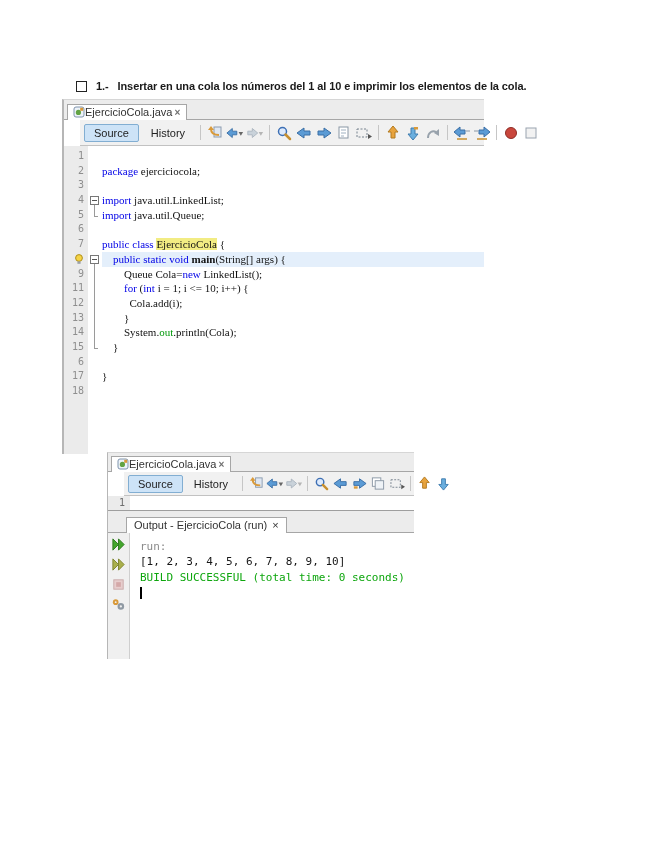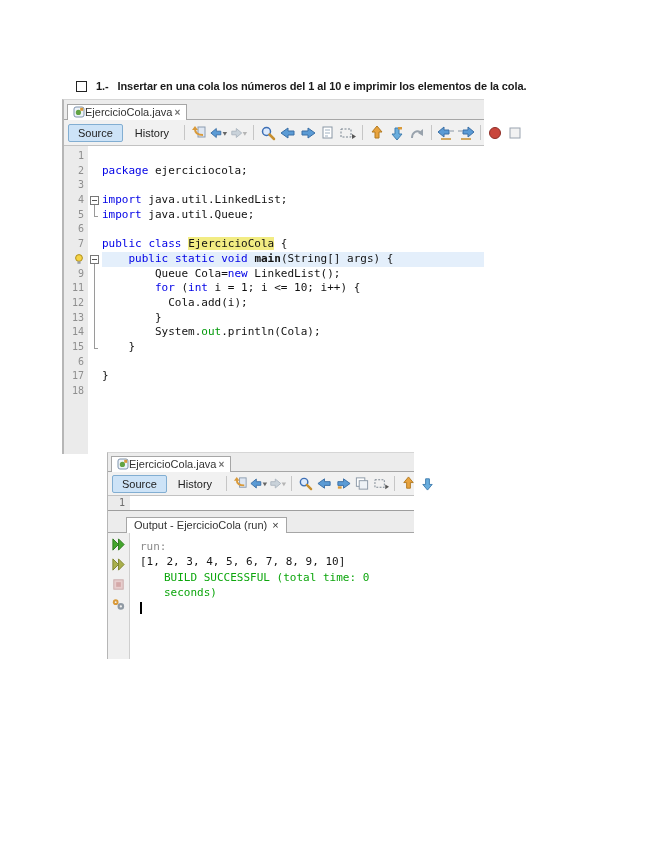--- a/index.html
+++ b/index.html
@@ -12,38 +12,38 @@
         font-size:11px;font-weight:600;color:#1a1a1a;letter-spacing:-0.1px;}
   .chk{width:9px;height:9px;border:1.6px solid #222;background:#fff;flex:none;}
   
   .win{position:absolute;background:#fff;display:flex;flex-direction:column;
        border-left:2px solid #b6b6b6;border-top:1px solid #d6d6d6;}
   .tabbar{background:#ececec;border-bottom:1px solid #a6a6a6;display:flex;align-items:flex-end;flex:none;}
   .tab{display:flex;align-items:center;background:#ffffff;border:1px solid #a6a6a6;border-bottom:none;
        padding:1px 6px 2px 5px;font-size:11px;color:#333;margin-left:3px;position:relative;top:1px;}
   .tab .close{color:#707070;font-size:10px;font-weight:bold;margin-left:2px;cursor:default;}
   .toolbar{background:#f1f1f1;border-bottom:1px solid #c2c2c2;display:flex;align-items:center;
-           padding:0 4px;gap:2px;flex:none;}
+           padding:0 4px;gap:2px;flex:none;margin-left:16px;}
   .btn{font-size:11px;padding:2px 9px;border:1px solid transparent;border-radius:2px;color:#222;background:transparent;
        font-family:"Liberation Sans",sans-serif;}
   .btn.sel{background:#cde3f7;border-color:#82aed2;}
   .vsep{width:1px;height:15px;background:#c6c6c6;margin:0 3px;flex:none;}
   .tbi{width:18px;height:17px;display:flex;align-items:center;justify-content:center;flex:none;}
   .tbi svg{display:block;}
   
   #win1{left:62px;top:99px;width:420px;height:354px;}
   #win1 .tabbar{height:19px;}
   #win1 .toolbar{height:25px;}
   .editor{flex:1;position:relative;font-family:"DejaVu Sans Mono",monospace;font-size:11px;}
   .gutter-bg{position:absolute;left:0;top:0;bottom:0;width:24px;background:#ebebeb;}
   .rows{position:absolute;left:0;top:3px;right:0;}
   .row{display:flex;height:14.7px;line-height:14.7px;}
   .ln{width:24px;padding-right:4px;box-sizing:border-box;text-align:right;color:#8e8e8e;font-size:10px;flex:none;position:relative;}
   .fold{width:14px;flex:none;position:relative;}
-  .code{flex:1;white-space:pre;color:#121212;}
+  .code{flex:1;white-space:pre;color:#121212;font-family:Liberation Serif, serif;}
   .row.current .code{background:#e4effb;}
   .tok-k{color:#0000e6;}
   .tok-b{font-weight:bold;}
   .tok-hl{background:#f2ec83;}
   .tok-f{color:#009909;}
   .fbox{width:9px;height:9px;border:1px solid #777;background:#fff;position:absolute;left:2px;top:3px;box-sizing:border-box;}
   .fbox::after{content:"";position:absolute;left:1px;right:1px;top:3px;height:1px;background:#555;}
   .fold.start::before{content:"";position:absolute;left:6px;top:12px;bottom:-1px;width:1px;background:#9a9a9a;}
   .fold.mid::before{content:"";position:absolute;left:6px;top:-1px;bottom:-1px;width:1px;background:#9a9a9a;}
   .fold.end::before{content:"";position:absolute;left:6px;top:-1px;height:9px;width:1px;background:#9a9a9a;}
@@ -60,21 +60,21 @@
            display:flex;align-items:flex-end;flex:none;}
   .otab{display:flex;align-items:center;gap:5px;background:#fff;border:1px solid #a6a6a6;border-bottom:none;
         padding:1px 7px 2px 7px;font-size:11px;color:#333;margin-left:18px;position:relative;top:1px;}
   .obody{flex:1;display:flex;min-height:0;}
   .osidebar{width:21px;background:#f0f0f0;border-right:1px solid #cfcfcf;display:flex;flex-direction:column;
             align-items:center;padding-top:3px;gap:4px;flex:none;}
   .osbi{width:16px;height:16px;display:flex;align-items:center;justify-content:center;}
   .ocontent{flex:1;padding:6px 0 0 10px;font-family:"DejaVu Sans Mono",monospace;font-size:11px;line-height:15.3px;}
   .out-muted{color:#8a8a8a;}
   .out-plain{color:#151515;}
-  .out-success{color:#0da60d;margin-left:24px;}
+  .out-success{color:#0da60d;}
   .cursor{width:2px;height:12px;background:#000;margin-top:2px;}
 </style>
 </head>
 <body>
 
 <div class="task">
   <span class="chk"></span>
   <span>1.-</span>
   <span>Insertar en una cola los números del 1 al 10 e imprimir los elementos de la cola.</span>
 </div>

